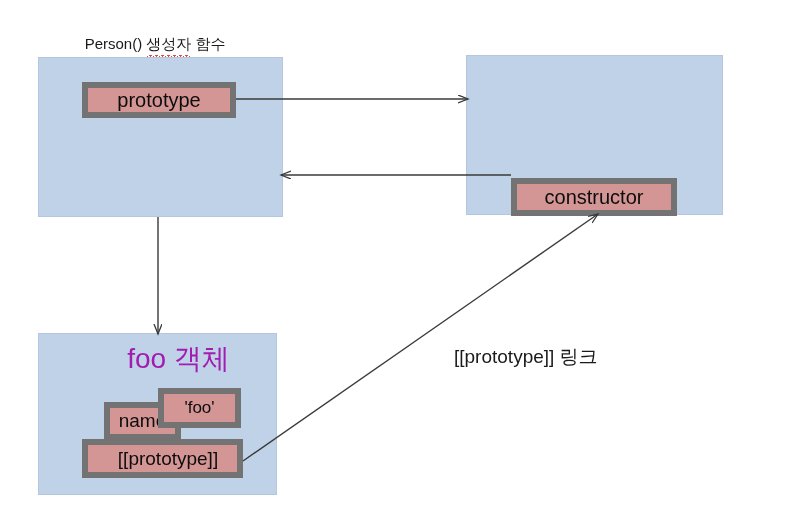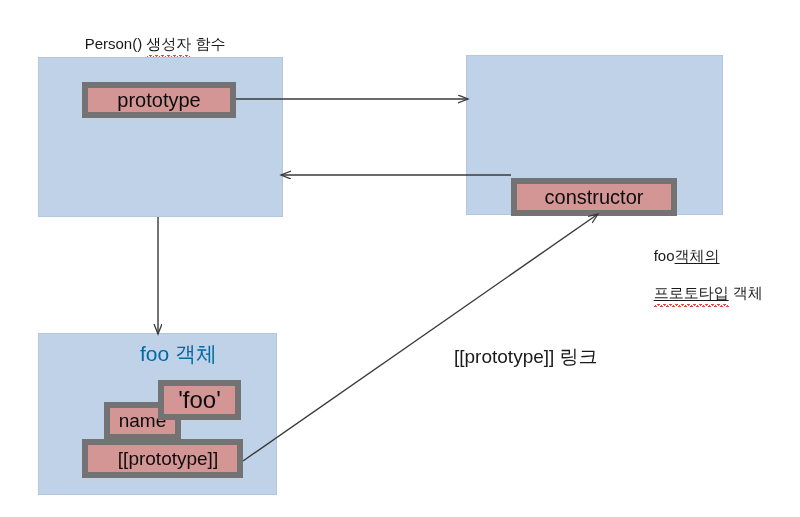--- a/index.html
+++ b/index.html
@@ -83,25 +83,25 @@
 
   .p-prototype   { left: 82px;  top: 82px;  width: 154px; height: 36px;  font-size: 20px; }
   .p-constructor { left: 511px; top: 156px; width: 166px; height: 38px;  font-size: 20px; margin-top: 22px; }
 
   .foo-title {
     position: absolute;
     left: 38px;
     top: 340px;
     width: 281px;
     text-align: center;
-    font-size: 21px;
-    color: #0369a1;
+    font-size: 28px;
+    color: #a21caf;
   }
   .p-name      { left: 82px;  top: 402px; width: 77px;  height: 38px; font-size: 19px; margin-left: 22px; }
-  .p-foo-val   { left: 158px; top: 380px; width: 83px;  height: 40px; font-size: 24px; }
+  .p-foo-val   { left: 158px; top: 388px; width: 83px;  height: 40px; font-size: 17px; }
   .p-proto-row { left: 82px;  top: 439px; width: 161px; height: 39px; font-size: 19px; padding-left: 11px; }
 </style>
 </head>
 <body>
 
 <div id="canvas">
 
   <div class="caption title-left">
     <span>Person() </span><span class="squiggle">생성자</span><span> 함수</span>
   </div>
@@ -123,24 +123,20 @@
     <span>name</span>
   </div>
   <div class="prop-box p-foo-val">
     <span>'foo'</span>
   </div>
   <div class="prop-box p-proto-row">
     <span>[[prototype]]</span>
   </div>
 
 
-  <div class="caption note-foo">
-    <span>foo</span><span class="u-solid">객체의</span><br>
-    <span class="u-solid squiggle">프로토타입</span><span> 객체</span>
-  </div>
 
   <div class="caption link-label">[[prototype]] 링크</div>
 
   <svg class="arrow-layer" viewBox="0 0 800 517">
     <defs>
       <marker id="ah" markerWidth="12" markerHeight="12" refX="10" refY="4" orient="auto" markerUnits="userSpaceOnUse">
         <path d="M0,0 L10,4 L0,8" fill="none" stroke="#3a3a3a" stroke-width="1.3"></path>
       </marker>
     </defs>
     <line x1="236" y1="99" x2="468" y2="99" stroke="#3a3a3a" stroke-width="1.4" marker-end="url(#ah)"></line>

